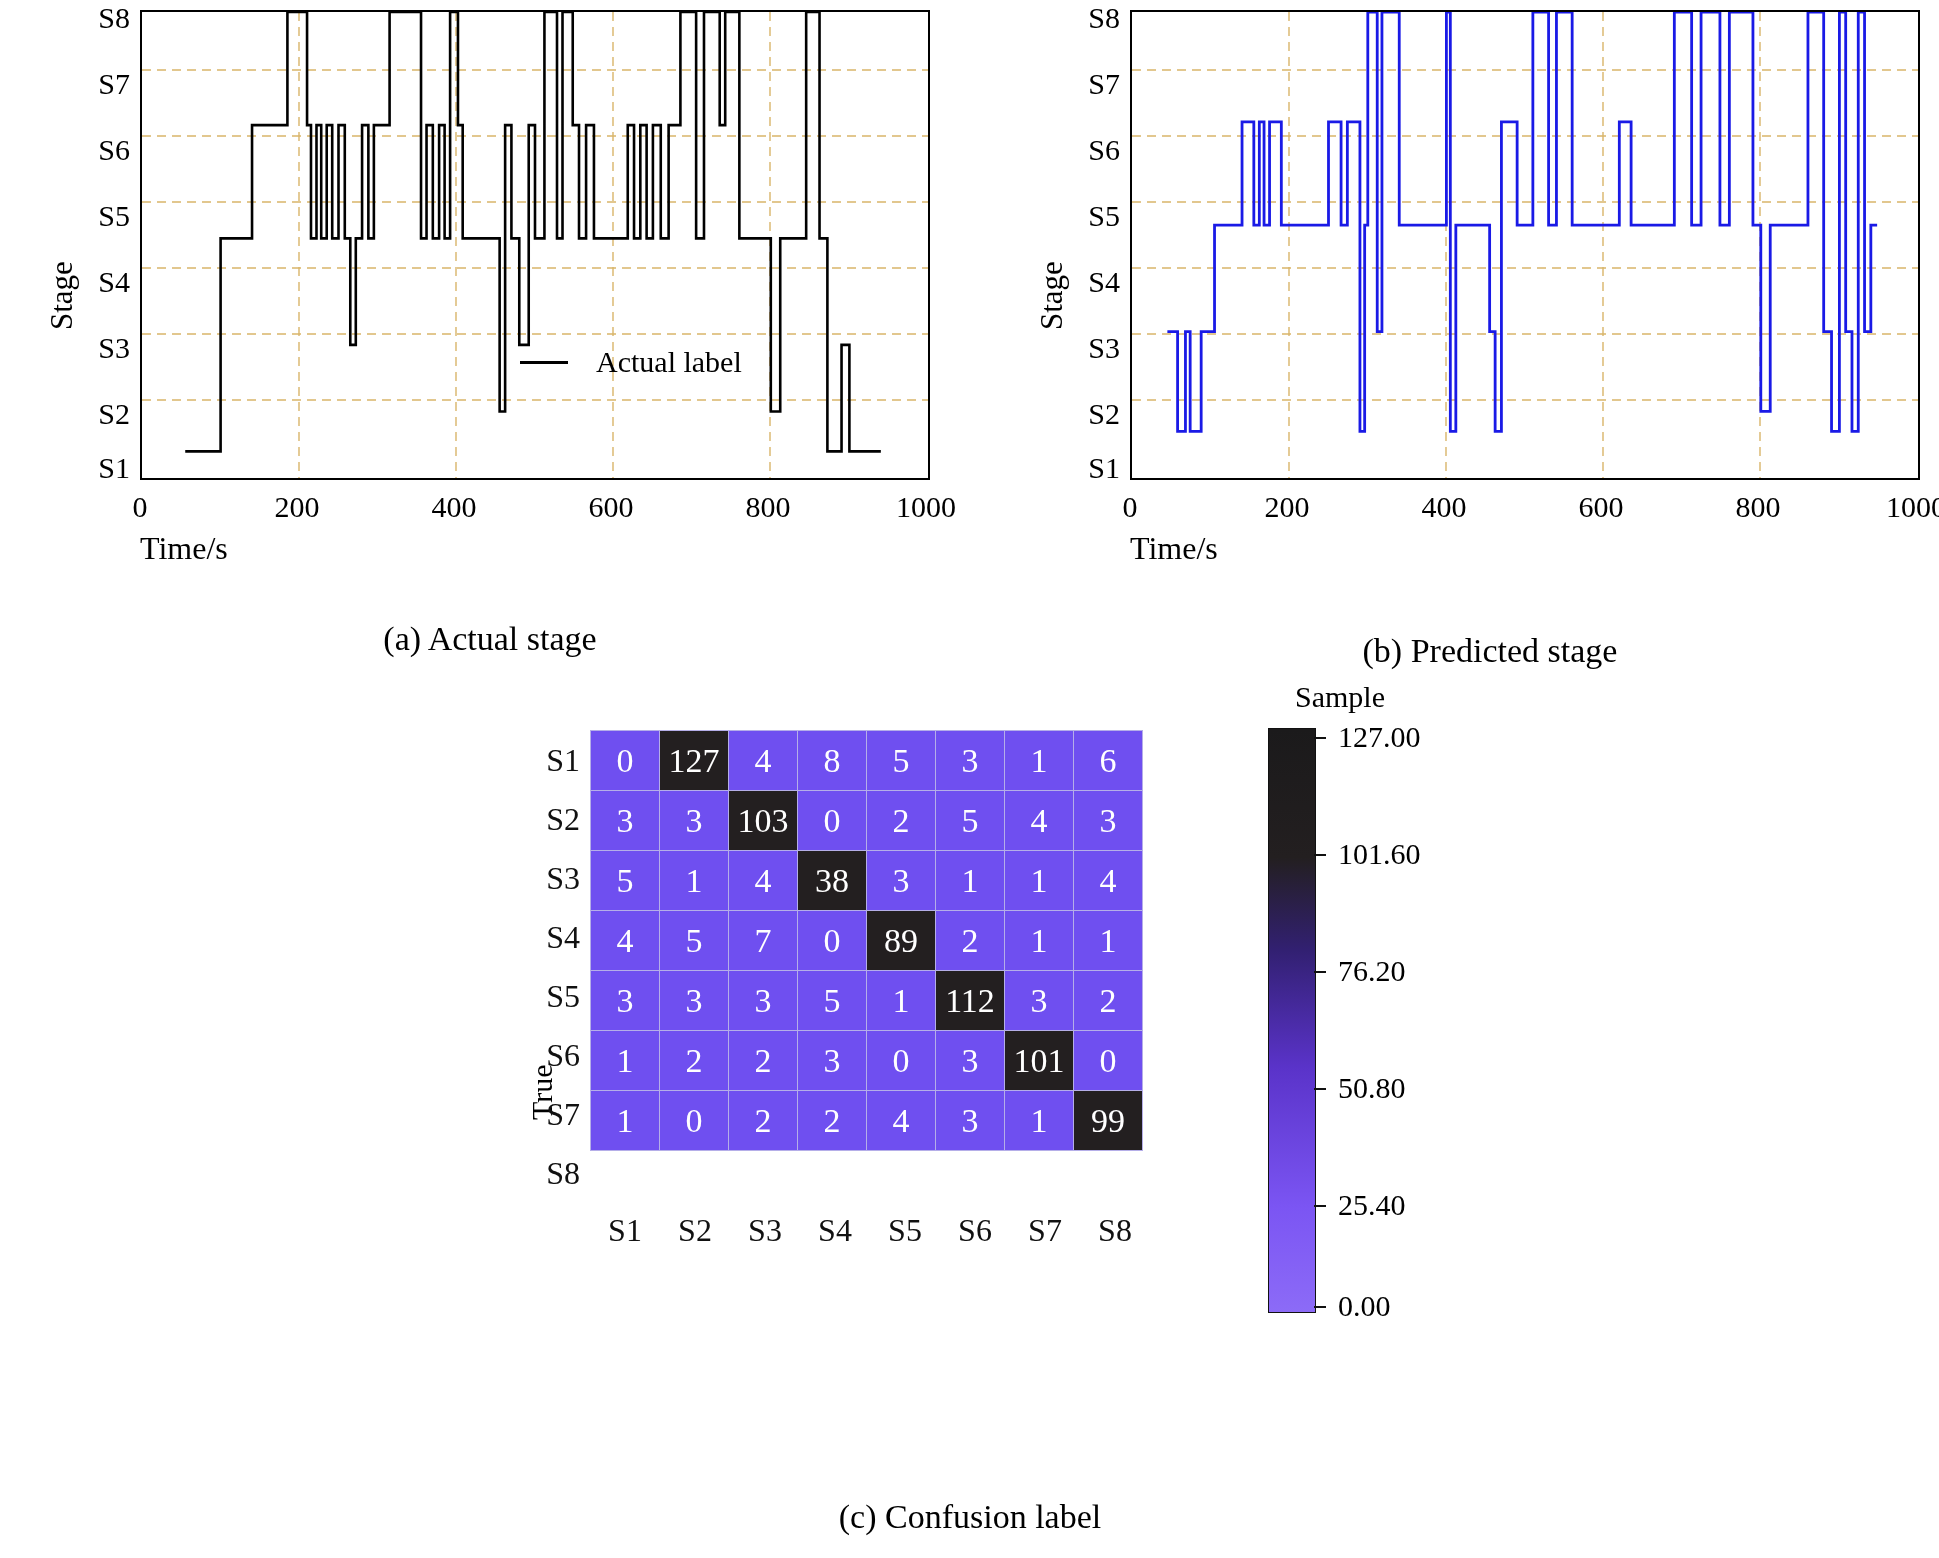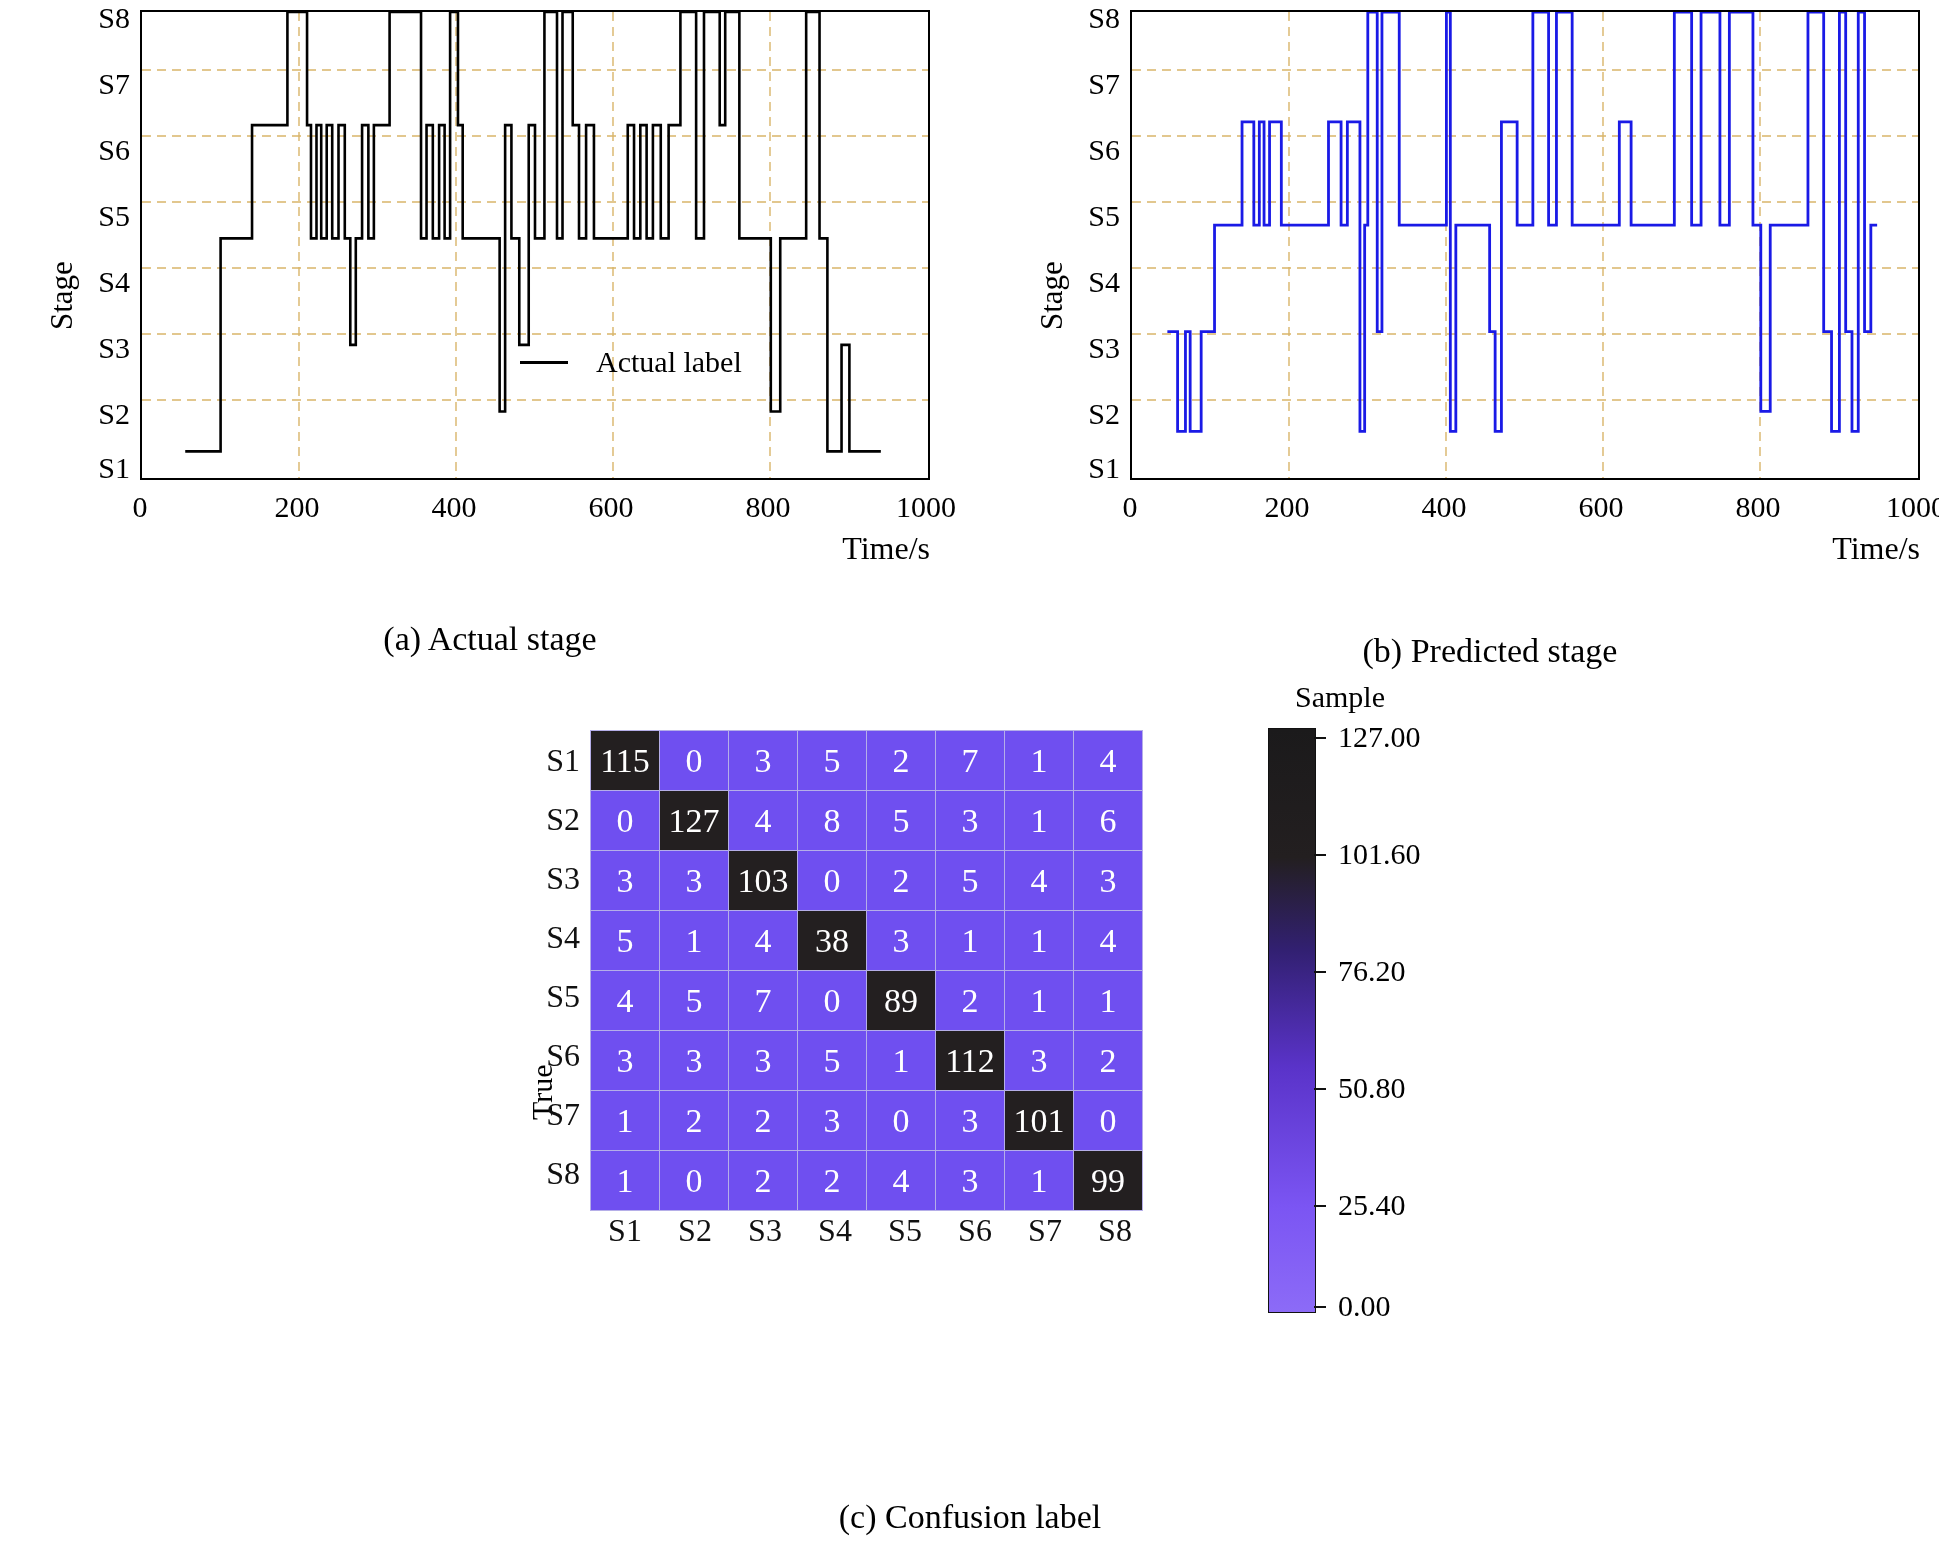--- a/index.html
+++ b/index.html
@@ -40,21 +40,21 @@
     position: absolute;
     transform: rotate(-90deg);
     transform-origin: left top;
     font-size: 31px;
     font-family: "Liberation Serif", serif;
   }
   .xlab {
     position: absolute;
     font-size: 32px;
     font-family: "Liberation Serif", serif;
-    text-align: right;
+    text-align: left;
   }
   .ytick {
     position: absolute;
     right: 0;
     font-size: 30px;
     font-family: "Liberation Serif", serif;
     transform: translateY(-50%);
     text-align: right;
     padding-right: 10px;
   }
@@ -268,30 +268,20 @@
     <div class="cm-rowlabel" style="top:207px;">S4</div>
     <div class="cm-rowlabel" style="top:266px;">S5</div>
     <div class="cm-rowlabel" style="top:325px;">S6</div>
     <div class="cm-rowlabel" style="top:384px;">S7</div>
     <div class="cm-rowlabel" style="top:443px;">S8</div>
   </div>
 
   <table id="cm-grid">
     <tbody>
       <tr>
-        <td class="cm-diag">115</td>
-        <td class="cm-off">0</td>
-        <td class="cm-off">3</td>
-        <td class="cm-off">5</td>
-        <td class="cm-off">2</td>
-        <td class="cm-off">7</td>
-        <td class="cm-off">1</td>
-        <td class="cm-off">4</td>
-      </tr>
-      <tr>
         <td class="cm-off">0</td>
         <td class="cm-diag">127</td>
         <td class="cm-off">4</td>
         <td class="cm-off">8</td>
         <td class="cm-off">5</td>
         <td class="cm-off">3</td>
         <td class="cm-off">1</td>
         <td class="cm-off">6</td>
       </tr>
       <tr>

